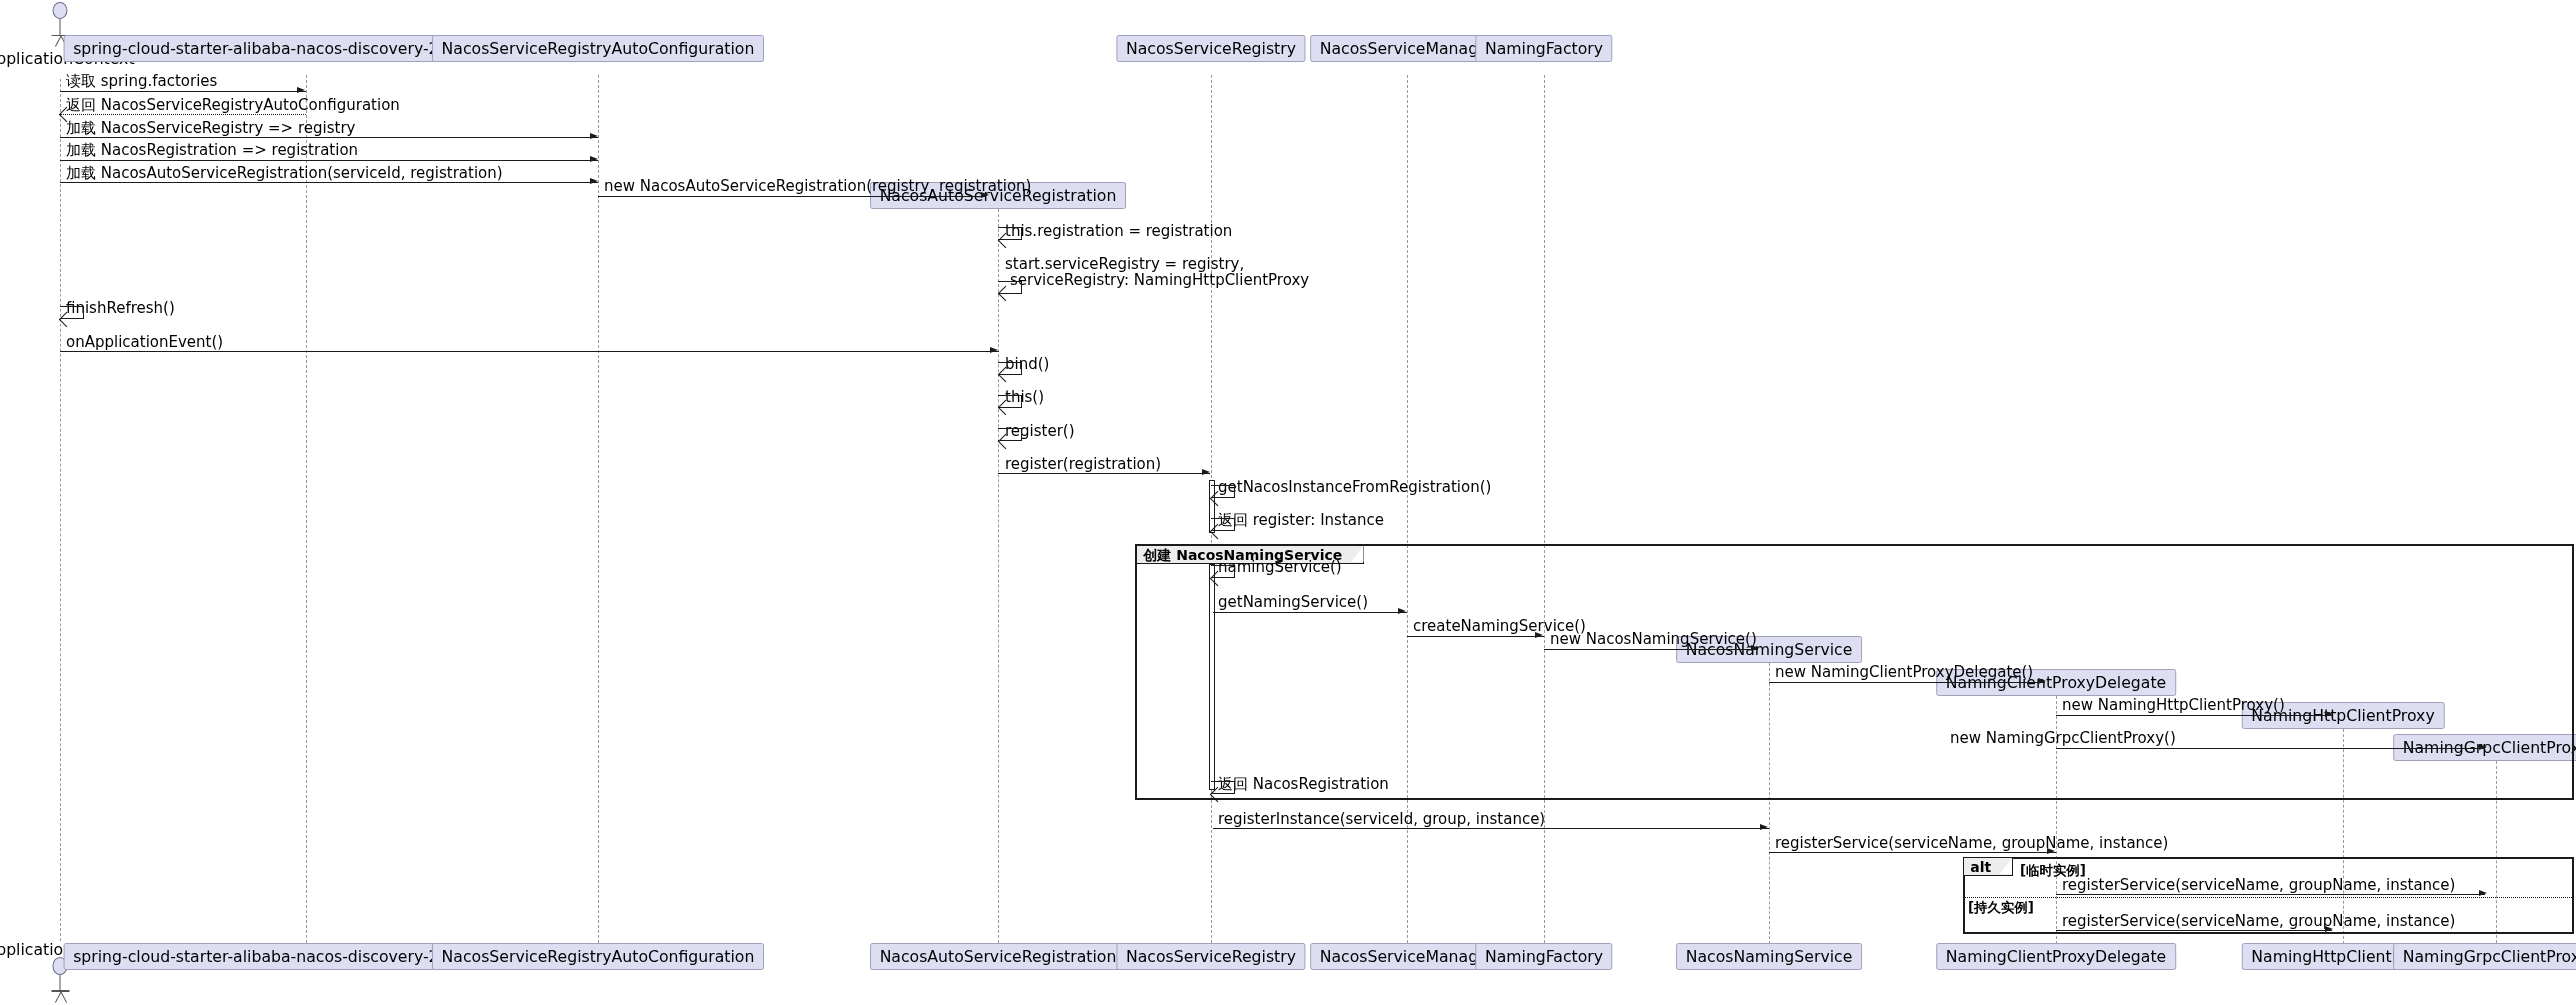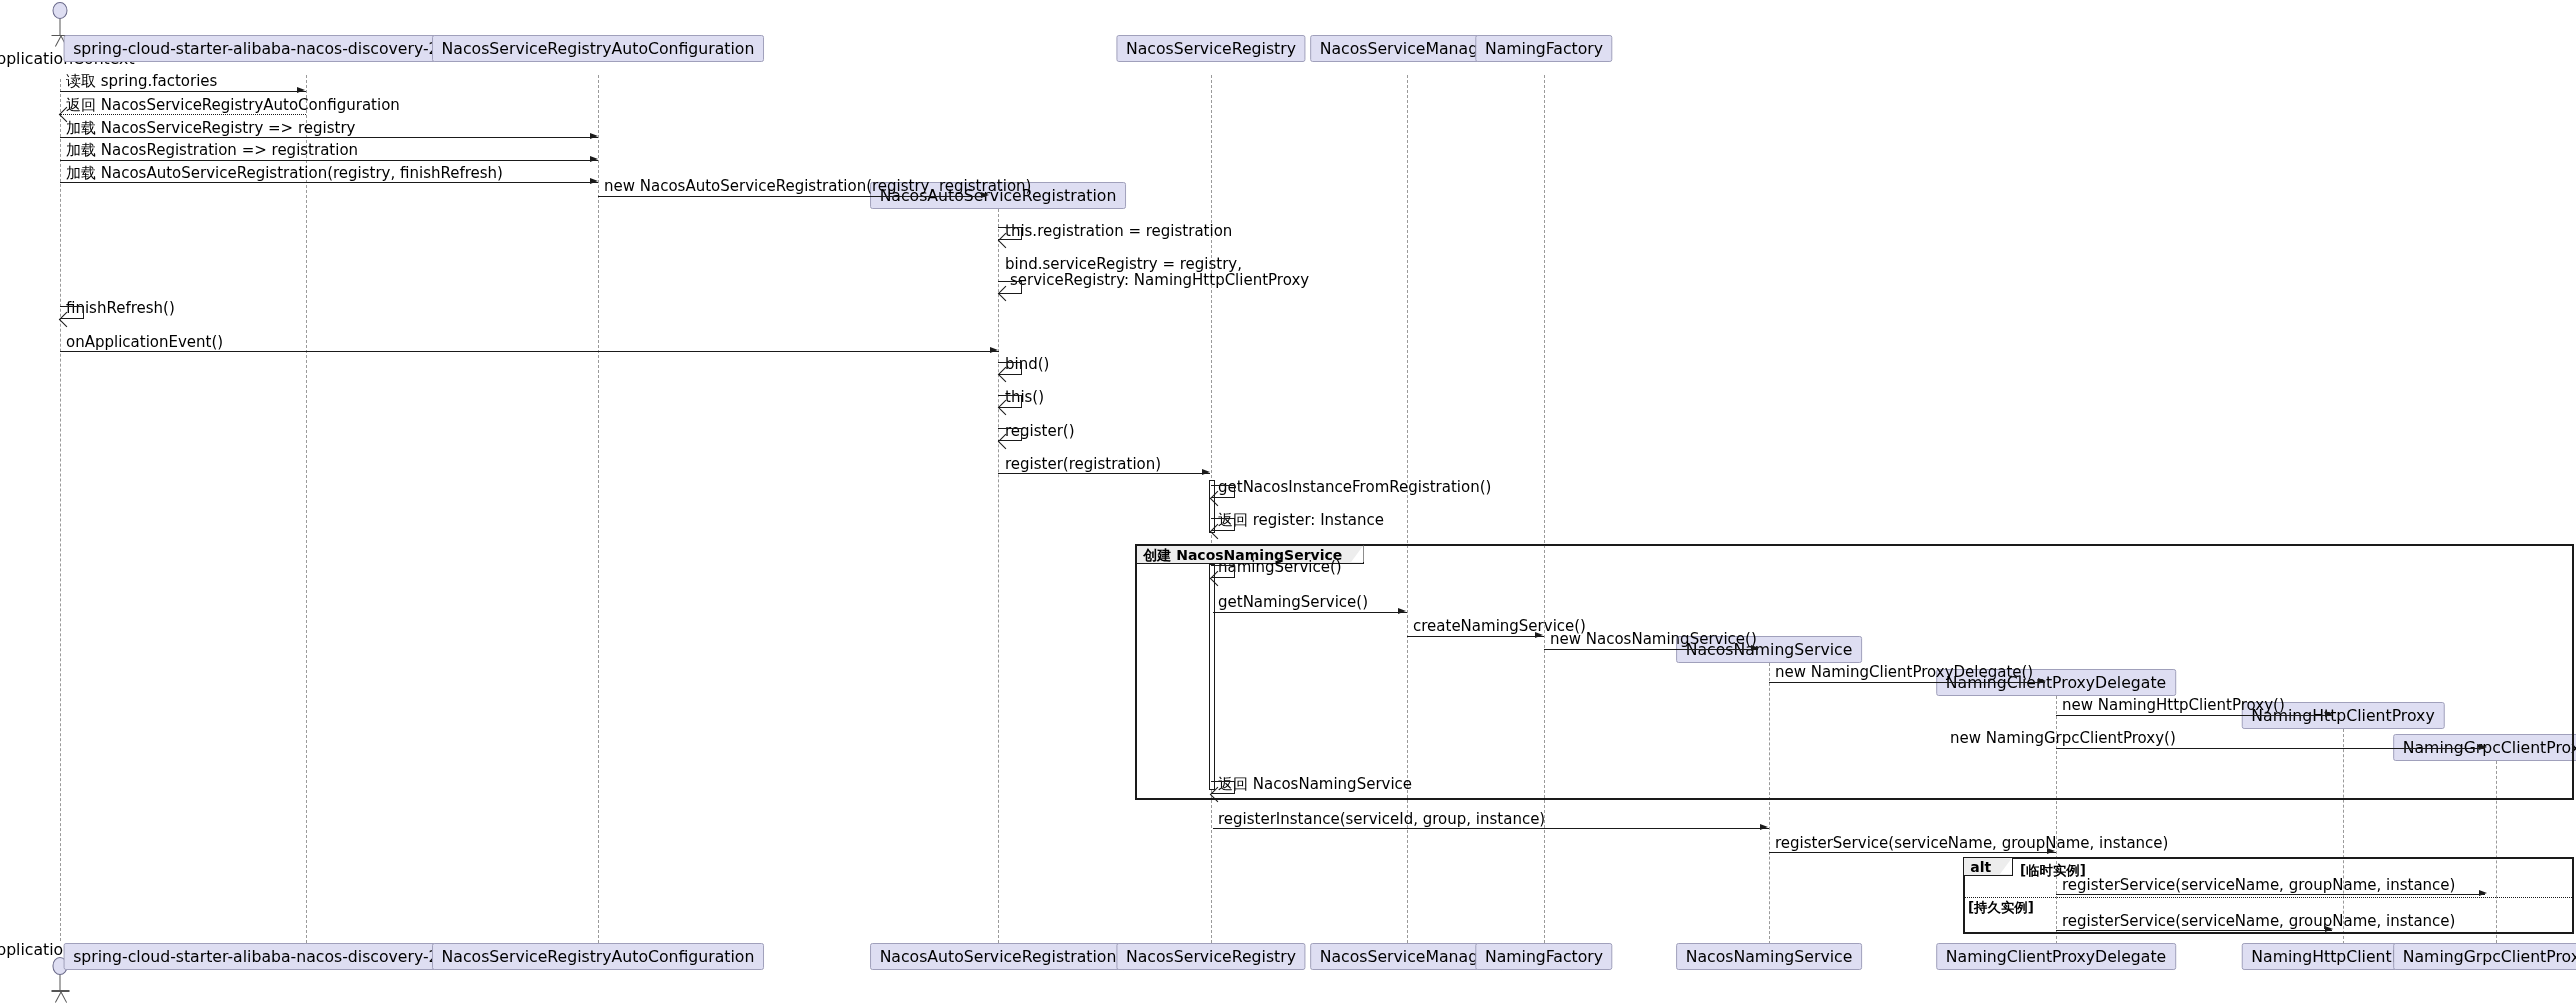--- a/index.html
+++ b/index.html
@@ -122,33 +122,33 @@
   <div class="arrowhead open-l" style="left:61px;top:109px;"></div>
 
   <div class="mlabel" style="left:66px;top:119px;">加载 NacosServiceRegistry =&gt; registry</div>
   <div class="msg" style="left:60px;top:137px;width:538px;"></div>
   <div class="arrowhead r" style="left:590px;top:133px;"></div>
 
   <div class="mlabel" style="left:66px;top:141px;">加载 NacosRegistration =&gt; registration</div>
   <div class="msg" style="left:60px;top:160px;width:538px;"></div>
   <div class="arrowhead r" style="left:590px;top:156px;"></div>
 
-  <div class="mlabel" style="left:66px;top:164px;">加载 NacosAutoServiceRegistration(registry, finishRefresh)</div>
+  <div class="mlabel" style="left:66px;top:164px;">加载 NacosAutoServiceRegistration(serviceId, registration)</div>
   <div class="msg" style="left:60px;top:182px;width:538px;"></div>
   <div class="arrowhead r" style="left:590px;top:178px;"></div>
 
   <div class="mlabel" style="left:604px;top:177px;">new NacosAutoServiceRegistration(registry, registration)</div>
   <div class="msg" style="left:598px;top:196px;width:388px;"></div>
   <div class="arrowhead r" style="left:981px;top:192px;"></div>
 
   <div class="mlabel" style="left:1005px;top:222px;">this.registration = registration</div>
   <div class="selfmsg" style="left:998px;top:227px;"></div>
   <div class="arrowhead open-l" style="left:1000px;top:235px;"></div>
 
-  <div class="mlabel" style="left:1005px;top:255px;">bind.serviceRegistry = registry,</div>
+  <div class="mlabel" style="left:1005px;top:255px;">start.serviceRegistry = registry,</div>
   <div class="mlabel" style="left:1010px;top:271px;">serviceRegistry: NamingHttpClientProxy</div>
   <div class="selfmsg" style="left:998px;top:281px;"></div>
   <div class="arrowhead open-l" style="left:1000px;top:288px;"></div>
 
   <div class="mlabel" style="left:66px;top:299px;">finishRefresh()</div>
   <div class="selfmsg" style="left:60px;top:306px;"></div>
   <div class="arrowhead open-l" style="left:61px;top:314px;"></div>
 
   <div class="mlabel" style="left:66px;top:333px;">onApplicationEvent()</div>
   <div class="msg" style="left:60px;top:351px;width:939px;"></div>
@@ -206,21 +206,21 @@
   <div class="arrowhead r" style="left:2038px;top:678px;"></div>
 
   <div class="mlabel" style="left:2062px;top:696px;">new NamingHttpClientProxy()</div>
   <div class="msg" style="left:2056px;top:715px;width:276px;"></div>
   <div class="arrowhead r" style="left:2325px;top:711px;"></div>
 
   <div class="mlabel" style="left:1950px;top:729px;">new NamingGrpcClientProxy()</div>
   <div class="msg" style="left:2056px;top:748px;width:429px;"></div>
   <div class="arrowhead r" style="left:2479px;top:744px;"></div>
 
-  <div class="mlabel" style="left:1218px;top:775px;">返回 NacosNamingService</div>
+  <div class="mlabel" style="left:1218px;top:775px;">返回 NacosRegistration</div>
   <div class="selfmsg" style="left:1211px;top:781px;"></div>
   <div class="arrowhead open-l" style="left:1212px;top:789px;"></div>
 
   <div class="mlabel" style="left:1218px;top:810px;">registerInstance(serviceId, group, instance)</div>
   <div class="msg" style="left:1213px;top:828px;width:556px;"></div>
   <div class="arrowhead r" style="left:1760px;top:824px;"></div>
 
   <div class="mlabel" style="left:1775px;top:834px;">registerService(serviceName, groupName, instance)</div>
   <div class="msg" style="left:1769px;top:852px;width:287px;"></div>
   <div class="arrowhead r" style="left:2047px;top:848px;"></div>

